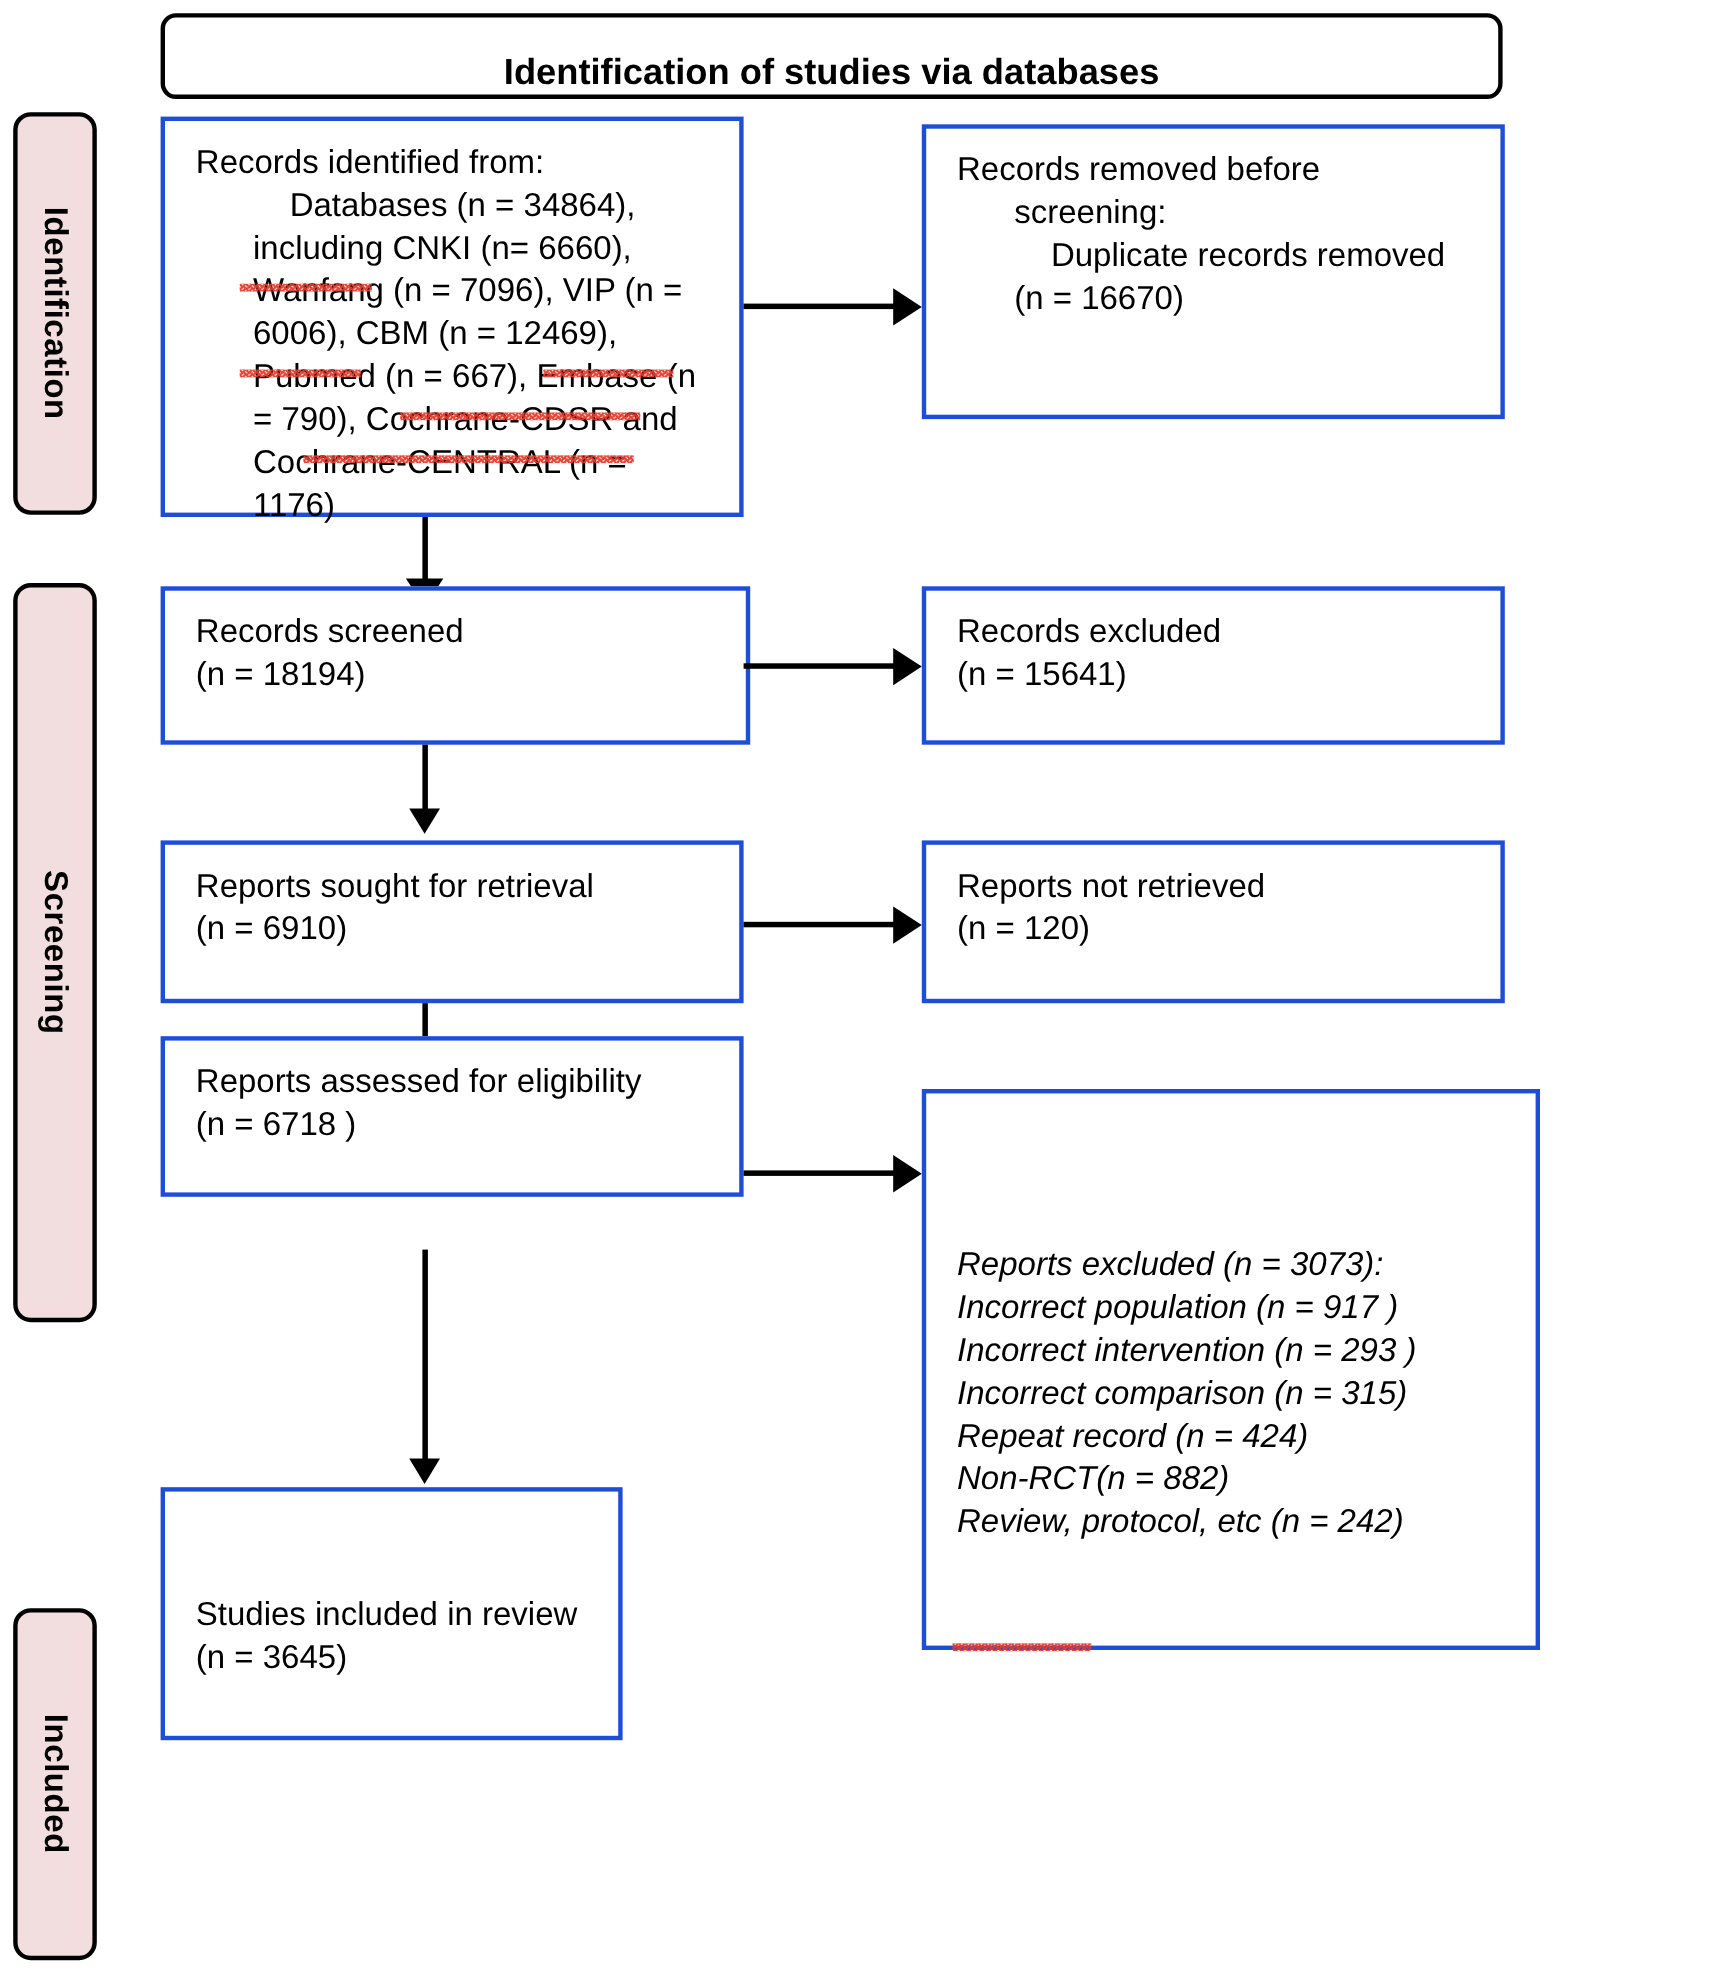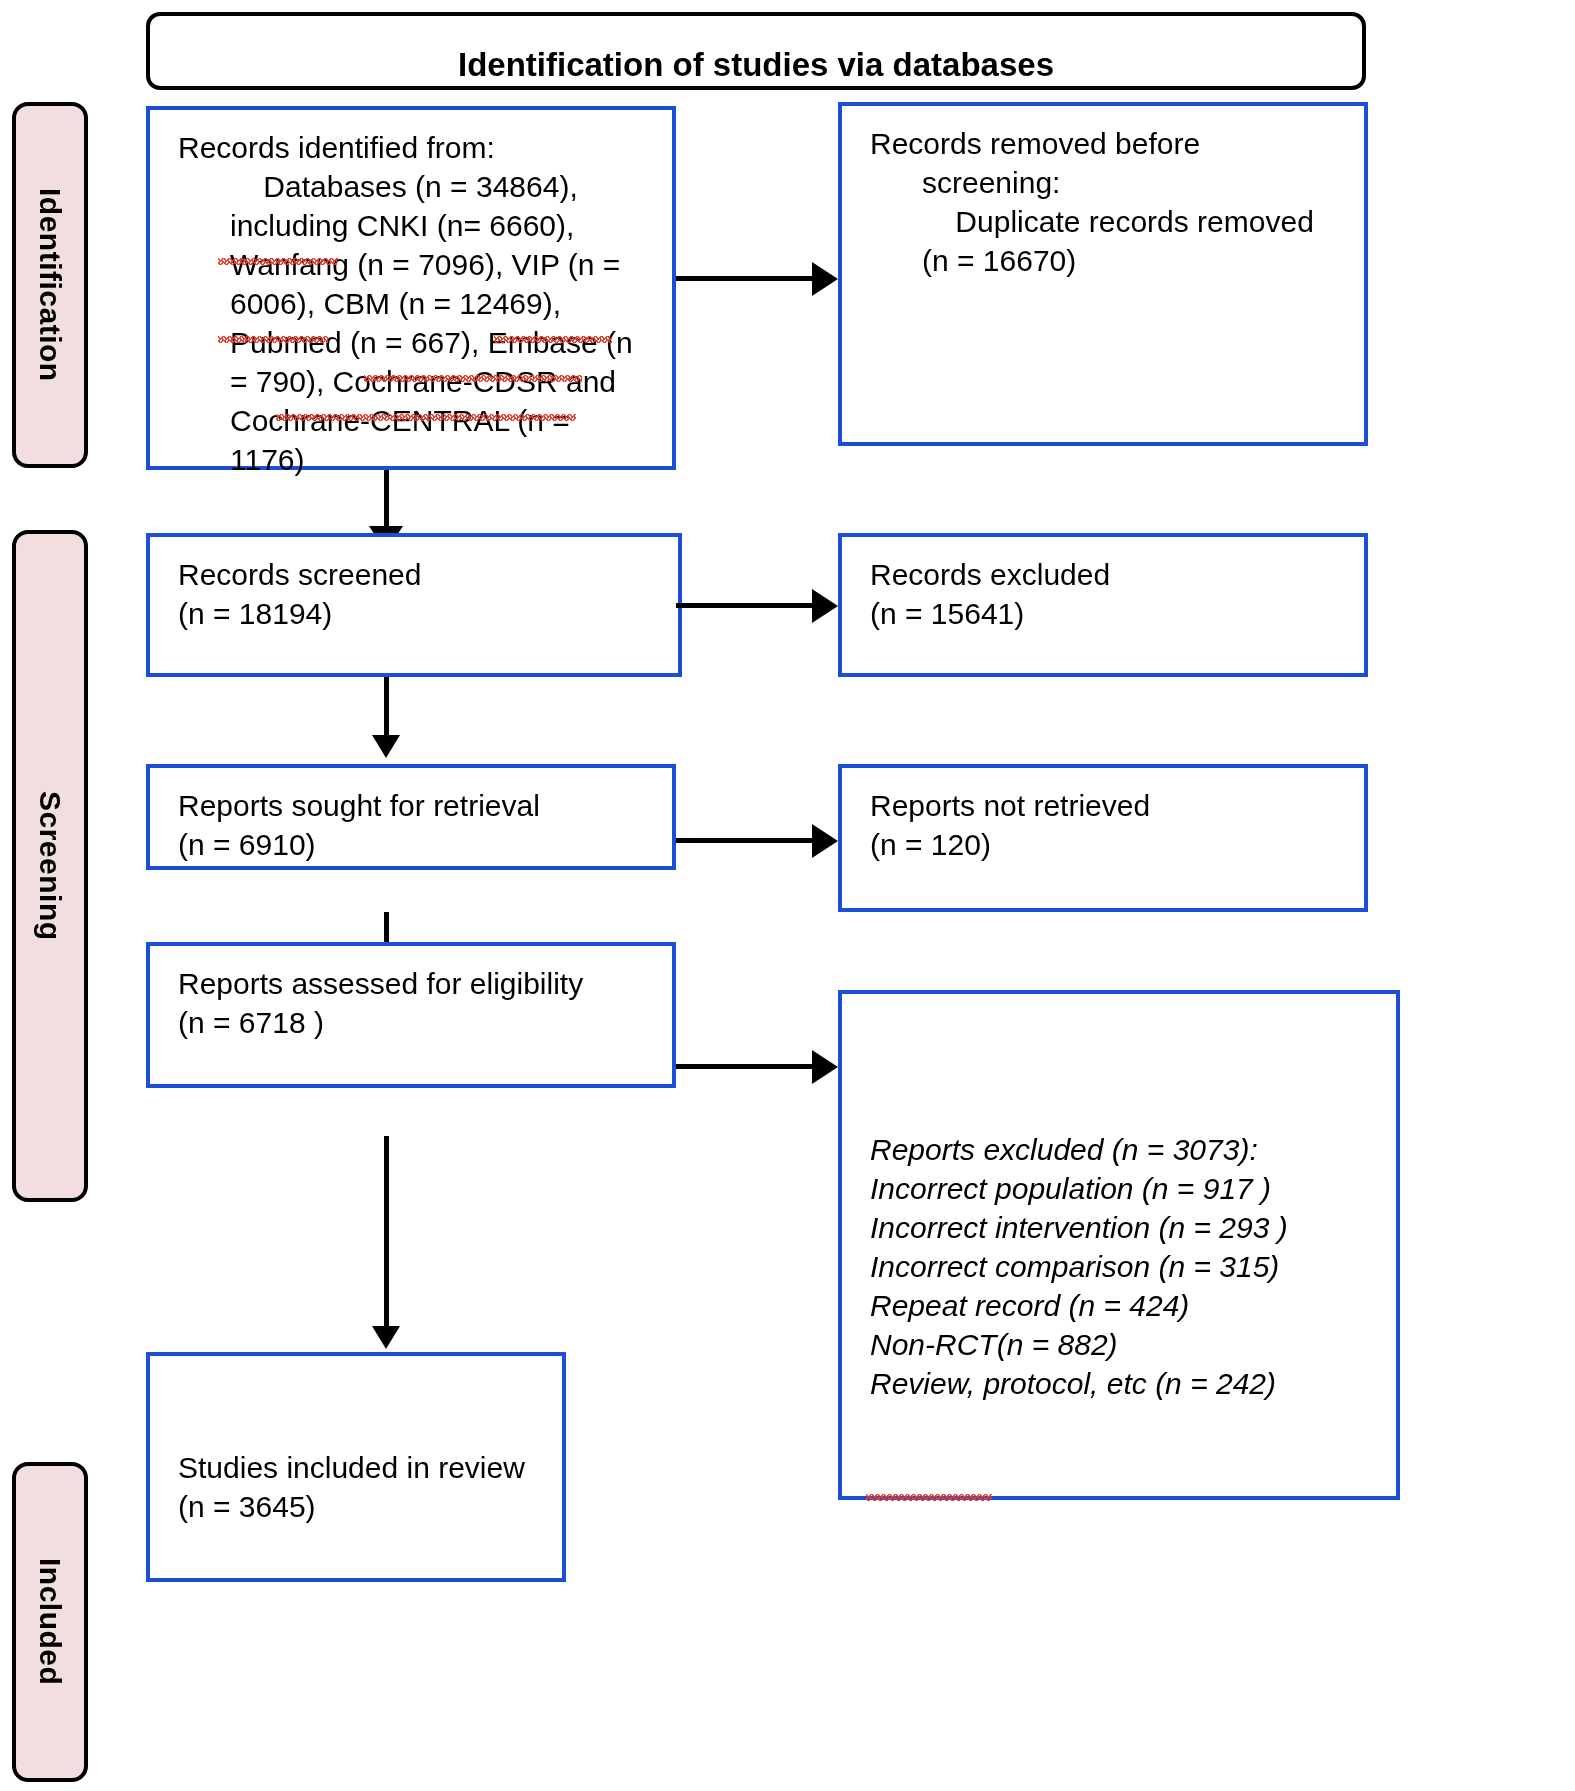--- a/index.html
+++ b/index.html
@@ -151,21 +151,21 @@
 
   <div class="phase-bar" style="left:12px; top:1462px; width:76px; height:320px;">
     <span class="phase-label">Included</span>
   </div>
 
   <div class="flow-box" style="left:146px; top:106px; width:530px; height:364px;">
     <div class="box-text hang">Records identified from:
     Databases (n = 34864), including CNKI (n= 6660), Wanfang (n = 7096), VIP (n = 6006), CBM (n = 12469), Pubmed (n = 667), Embase (n = 790), Cochrane-CDSR and Cochrane-CENTRAL (n = 1176)</div>
   </div>
 
-  <div class="flow-box" style="left:838px; top:102px; width:530px; height:344px;">
+  <div class="flow-box" style="left:838px; top:113px; width:530px; height:268px;">
     <div class="box-text hang">Records removed before screening:
     Duplicate records removed (n = 16670)</div>
   </div>
 
   <div class="squiggle" style="left:218px; top:258px; width:120px;"></div>
   <div class="squiggle" style="left:218px; top:336px; width:110px;"></div>
   <div class="squiggle" style="left:494px; top:336px; width:118px;"></div>
   <div class="squiggle" style="left:364px; top:375px; width:218px;"></div>
   <div class="squiggle" style="left:276px; top:414px; width:300px;"></div>
 
@@ -184,21 +184,21 @@
     <div class="box-text">Records excluded
 (n = 15641)</div>
   </div>
 
   <div class="h-line" style="left:676px; top:603px; width:138px;"></div>
   <div class="arrow-right" style="left:812px; top:589px;"></div>
 
   <div class="v-line" style="left:384px; top:677px; height:62px;"></div>
   <div class="arrow-down slim" style="left:372px; top:735px;"></div>
 
-  <div class="flow-box" style="left:146px; top:764px; width:530px; height:106px;">
+  <div class="flow-box" style="left:146px; top:764px; width:530px; height:148px;">
     <div class="box-text">Reports sought for retrieval
 (n = 6910)</div>
   </div>
 
   <div class="flow-box" style="left:838px; top:764px; width:530px; height:148px;">
     <div class="box-text">Reports not retrieved
 (n = 120)</div>
   </div>
 
   <div class="h-line" style="left:676px; top:838px; width:138px;"></div>

